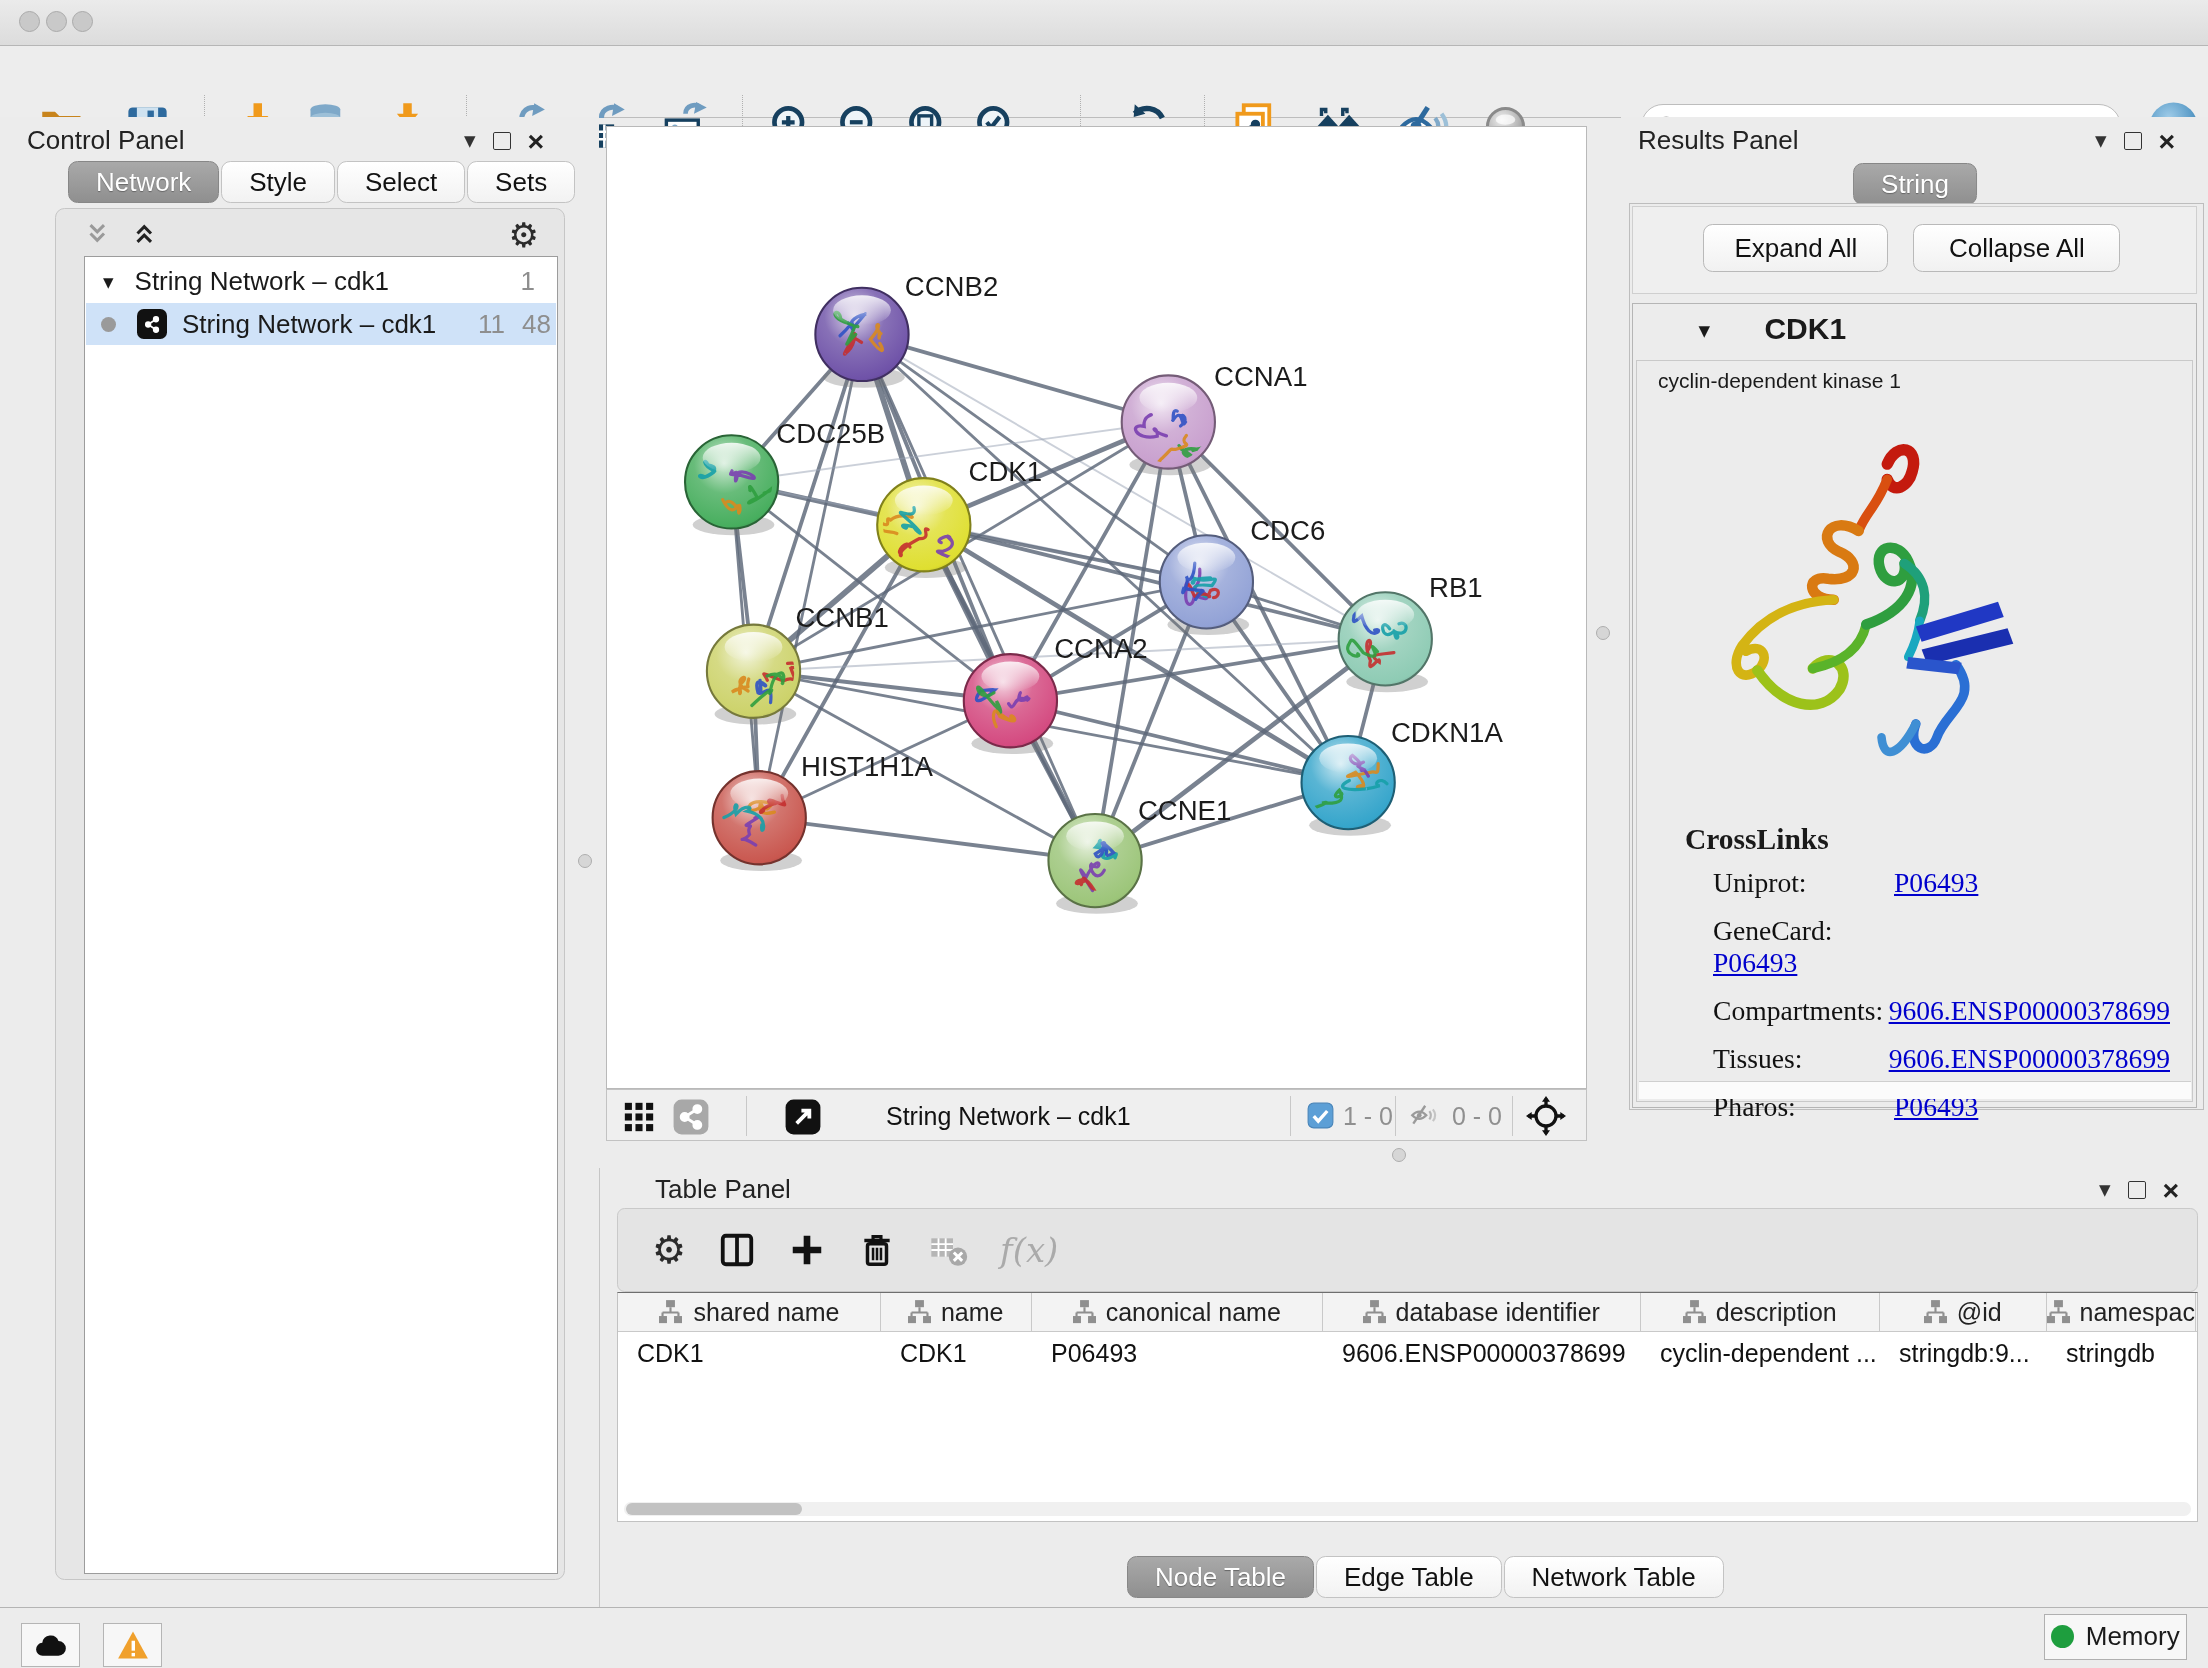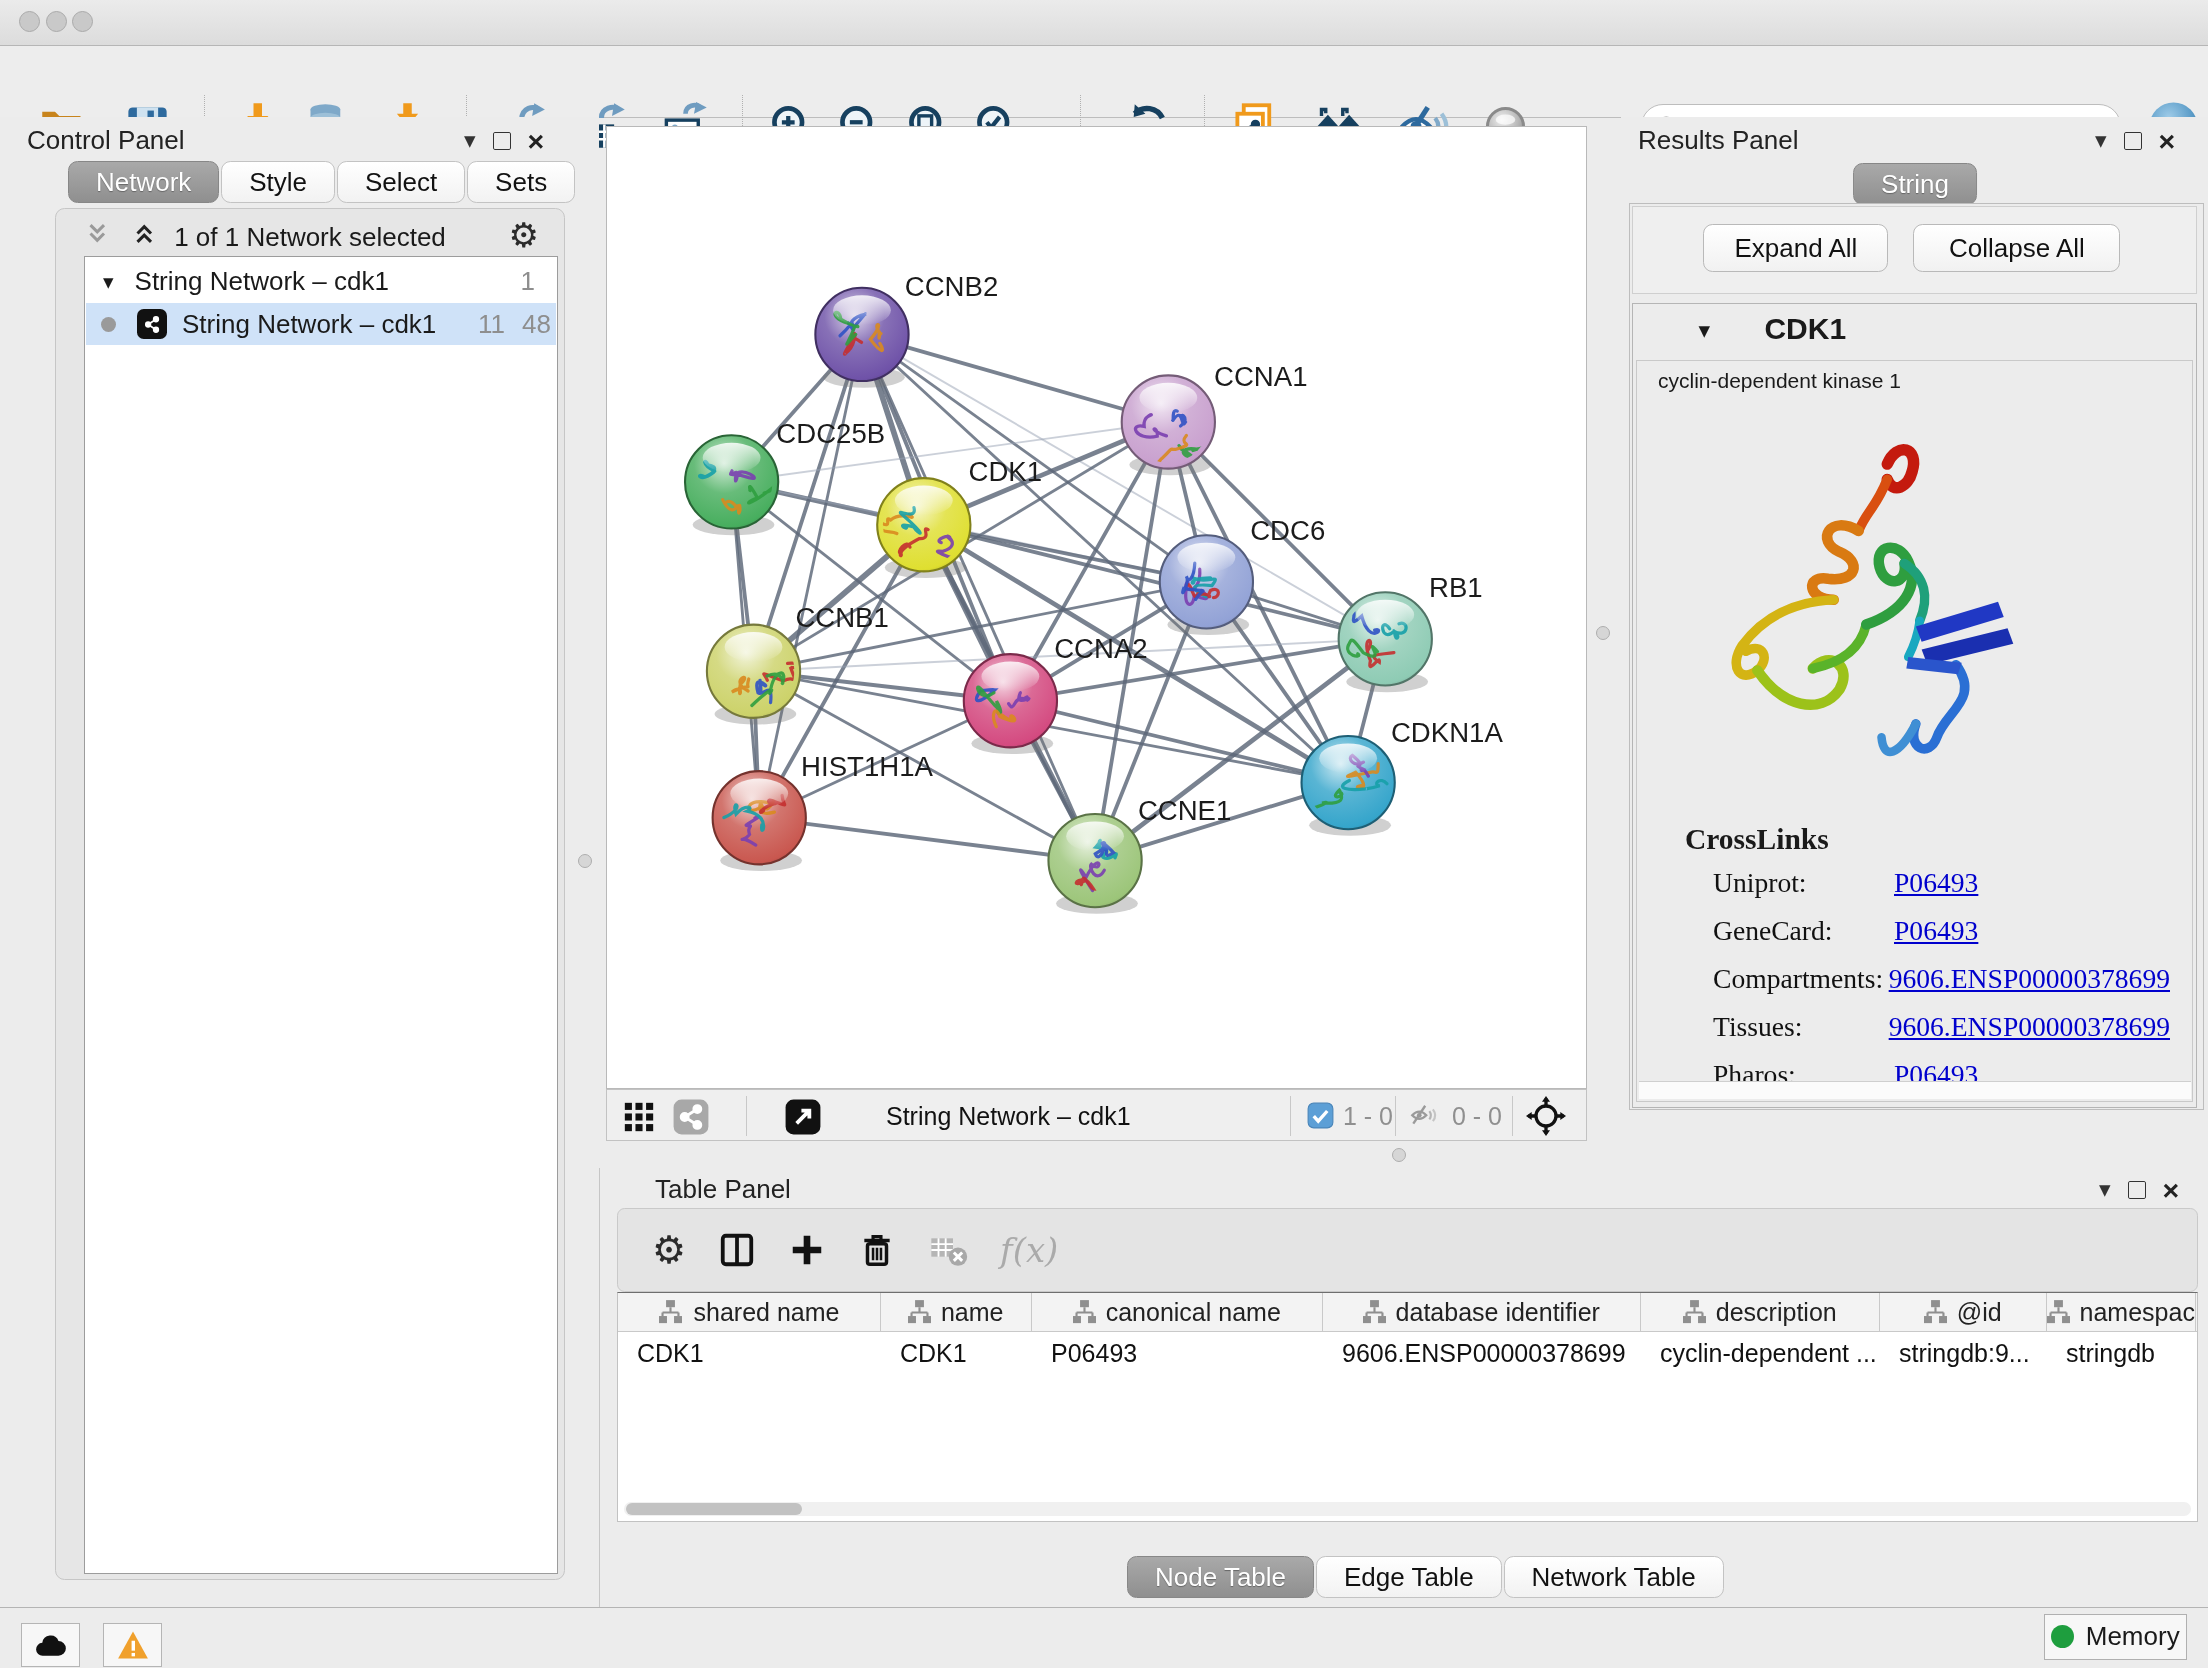--- a/index.html
+++ b/index.html
@@ -250,21 +250,20 @@
       <svg class="abs" style="left:27px;top:11.4px" width="28.5" height="27" viewBox="0 0 16 16">
           <g stroke="#9a9a9a" stroke-width="1.8" fill="none">
             <path d="M4,3 l4,4 4,-4 M4,8 l4,4 4,-4"></path>
           </g>
         </svg>
       <svg class="abs" style="left:74px;top:11.4px" width="28.5" height="27" viewBox="0 0 16 16">
           <g stroke="#222" stroke-width="1.8" fill="none">
             <path d="M4,13 l4,-4 4,4 M4,8 l4,-4 4,4"></path>
           </g>
         </svg>
-      <div class="abs" style="left:0;right:0;top:13.3px;text-align:center;font-size:26px">1 of 1 Network selected</div>
       <span class="abs" style="right:25px;top:5.7px;font-size:34px;color:#2b2b2b">⚙</span>
     </div>
     <div class="abs cp-white">
       <div class="tree-row" style="top:3.8px">
         <span style="margin-left:17px;font-size:21px">▾</span>
         <span style="margin-left:21px">String Network – cdk1</span>
         <span class="cnt" style="margin-left:auto;margin-right:21px">1</span>
       </div>
       <div class="tree-row sel-row" style="top:46px">
         <span style="margin-left:15px;width:15px;height:15px;border-radius:50%;background:#9a9a9a;display:inline-block"></span>
@@ -675,21 +674,21 @@
         <path d="M248,212 L334,186 L340,202 L254,228 Z" fill="#2038c4"></path>
         <path d="M254,236 L344,214 L350,230 L260,252 Z" fill="#1a2fb0"></path>
         <path d="M240,244 L296,250 L292,262 L238,256 Z" fill="#2a55cc"></path>
       </svg>
       <div class="abs serif" style="left:48px;top:462px;font-size:29.5px;font-weight:bold">CrossLinks</div>
       <div class="abs" id="crosslinks" style="left:76px;top:506px;width:457px">
           <div style="display: flex; margin-bottom: 16px;">
             <span class="serif xl-label" style="width: 181px;">Uniprot:</span>
             <span class="serif xl-link">P06493</span>
           </div>
-          <div style="display: flex; margin-bottom: 16px;">
+          <div style="display: flex; margin-bottom: 16px; flex-direction: column;">
             <span class="serif xl-label" style="width: 181px;">GeneCard:</span>
             <span class="serif xl-link">P06493</span>
           </div>
           <div style="display: flex; margin-bottom: 16px;">
             <span class="serif xl-label" style="width: 181px;">Compartments:</span>
             <span class="serif xl-link">9606.ENSP00000378699</span>
           </div>
           <div style="display: flex; margin-bottom: 16px;">
             <span class="serif xl-label" style="width: 181px;">Tissues:</span>
             <span class="serif xl-link">9606.ENSP00000378699</span>

